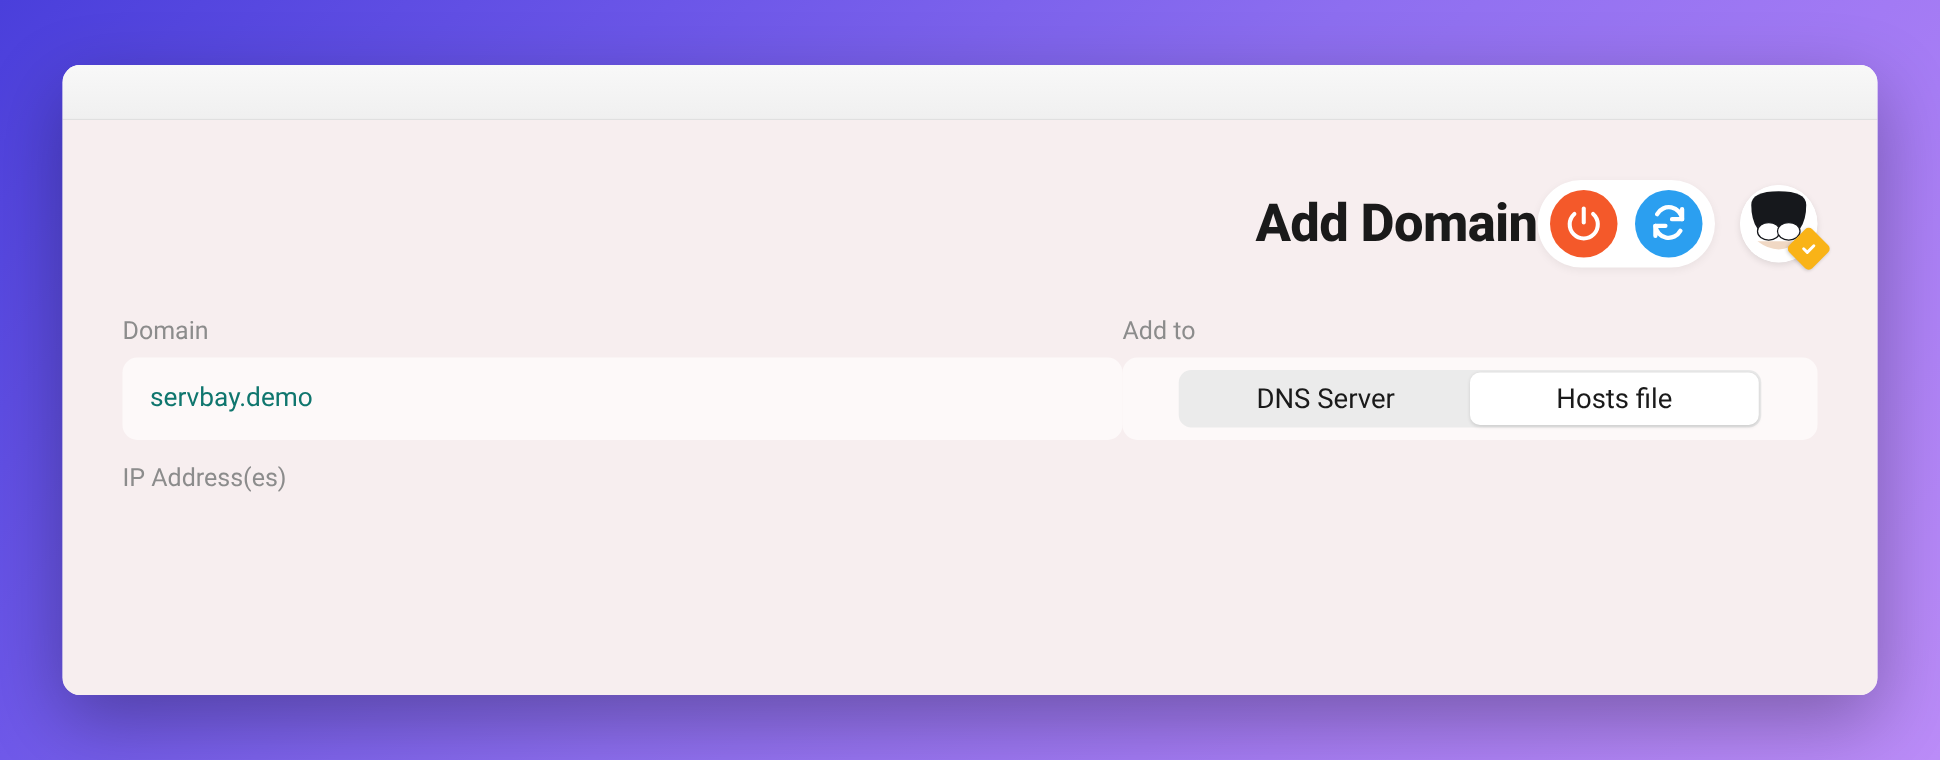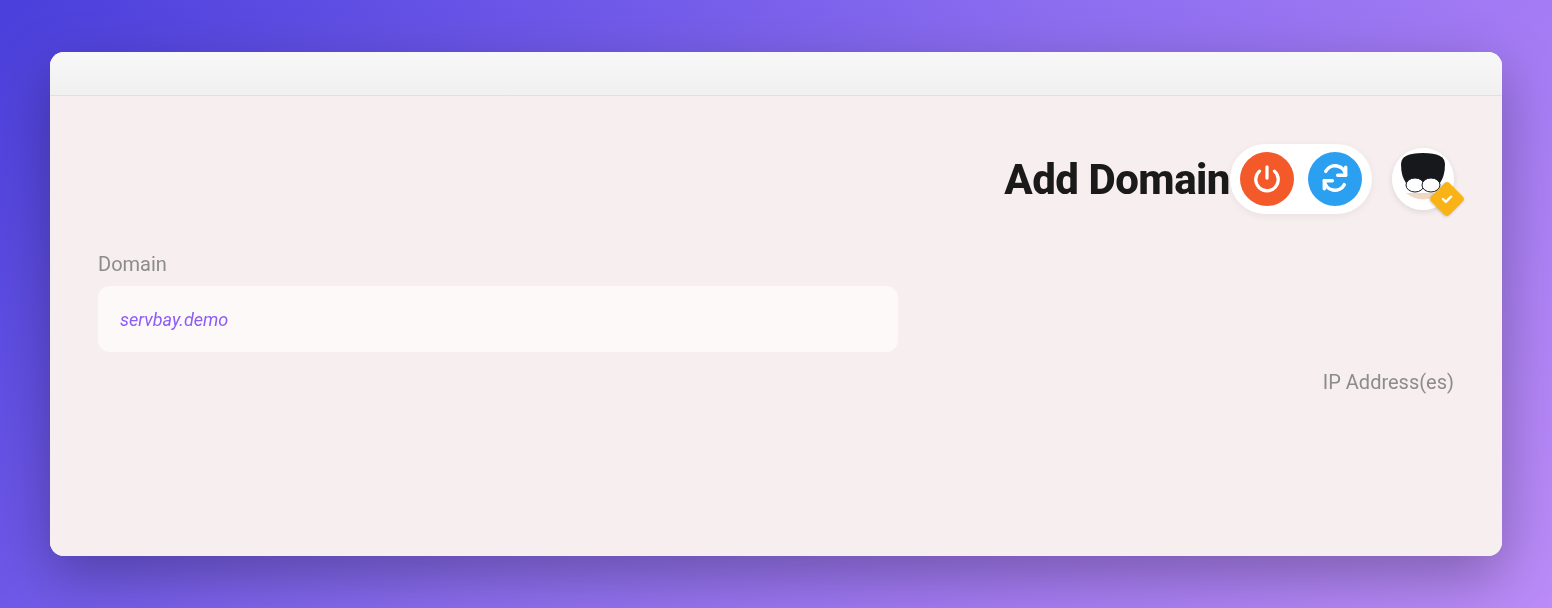--- a/index.html
+++ b/index.html
@@ -143,42 +143,40 @@
     .form-group.domain {
       flex: 0 0 800px;
     }
     
     .form-group.addto {
       flex: 1;
     }
     
     .form-group.full {
       width: 100%;
-      align-items: flex-end;
     }
     
     .field-label {
       font-size: 20px;
       color: #8c8c8c;
       margin-bottom: 10px;
       font-weight: 400;
     }
     
     .text-input {
       width: 100%;
       height: 66px;
       background: #fdf9f9;
       border: none;
       border-radius: 12px;
       padding: 0 22px;
-      font-size: 18px;
-      color: #8b5cf6;
+      font-size: 21px;
+      color: #0f766e;
       outline: none;
       font-family: inherit;
-      font-style: italic;
     }
     
     .segmented {
       height: 66px;
       background: #fdf9f9;
       border-radius: 12px;
       display: flex;
       align-items: center;
       padding: 0 45px;
     }
@@ -260,20 +258,29 @@
         </div>
       </div>
     </div>
 
     <div class="form-row">
       <div class="form-group domain">
         <label class="field-label">Domain</label>
         <input type="text" class="text-input" value="servbay.demo" style="">
       </div>
 
+      <div class="form-group addto">
+        <label class="field-label">Add to</label>
+        <div class="segmented">
+          <div class="segmented-inner">
+            <div class="segment">DNS Server</div>
+            <div class="segment active">Hosts file</div>
+          </div>
+        </div>
+      </div>
     </div>
 
     <div class="form-row">
       <div class="form-group full">
         <label class="field-label">IP Address(es)</label>
       </div>
     </div>
 
   </div>
 </div>

